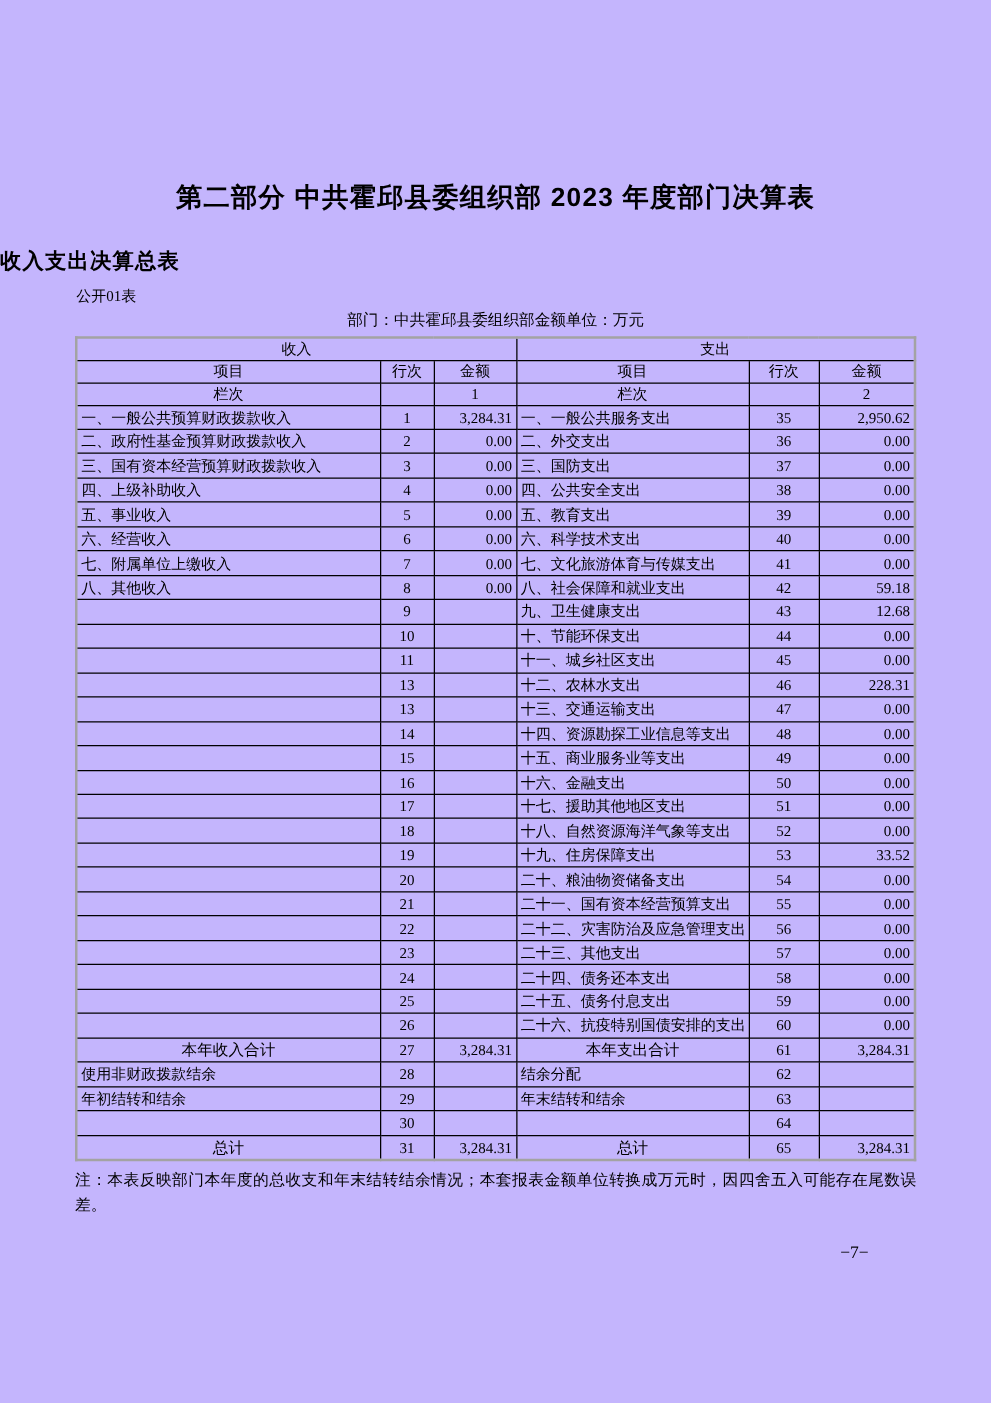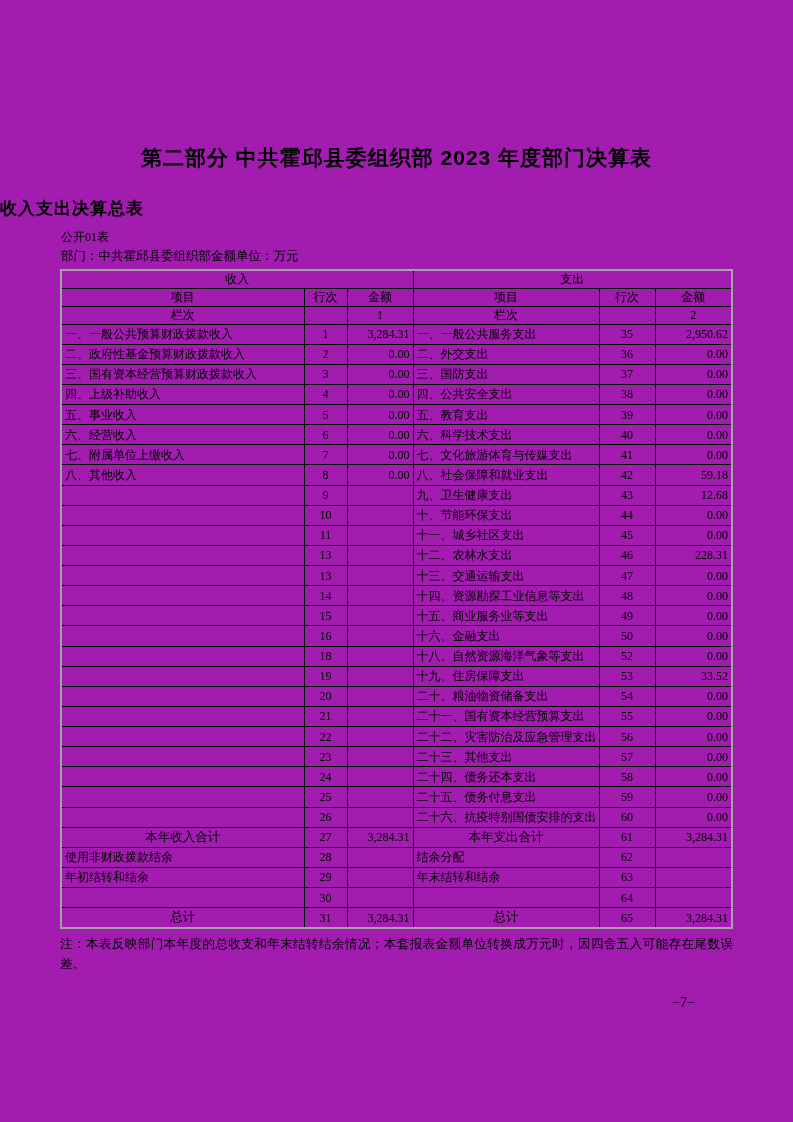--- a/index.html
+++ b/index.html
@@ -1,37 +1,37 @@
 <!DOCTYPE html>
 <html><head>
 <meta charset="utf-8">
 <style>
   * { box-sizing: border-box; }
   html, body { margin: 0; padding: 0; background: #ffffff; }
   .page {
-    width: 793px; height: 1122px; margin: 0 auto; background: #a21caf;
+    width: 793px; height: 1122px; margin: 0 auto; background: #c4b5fd;
     position: relative; overflow: hidden; color: #000;
     font-family: "Liberation Serif", "DejaVu Serif", serif;
   }
   .doc-title {
     margin: 0; padding-top: 144px; text-align: center;
     font-family: "Liberation Sans", "DejaVu Sans", sans-serif;
     font-size: 21px; font-weight: bold; letter-spacing: 1px;
   }
   .doc-subtitle {
     margin: 25px 0 0 0; text-align: left;
     font-family: "Liberation Sans", "DejaVu Sans", sans-serif;
     font-size: 17px; font-weight: bold; letter-spacing: 1px;
   }
   .table-code {
     width: 671px; margin: 9px auto 0; text-align: left; font-size: 12px;
   }
   .meta-row {
     width: 671px; margin: 2px auto 0; display: flex;
-    justify-content: flex-start; font-size: 12.5px;
+    justify-content: center; font-size: 12.5px;
   }
   table.budget {
     width: 671px; height: 660px; margin: 4px auto 0;
     border-collapse: collapse; table-layout: fixed;
     border: 2px solid #a3a3a3;
   }
   table.budget th, table.budget td {
     border: 1px solid #000; font-size: 12px; font-weight: normal;
     padding: 0 3px; overflow: hidden; white-space: nowrap; height: 18px;
     line-height: 1;
@@ -222,20 +222,28 @@
         <tr>
           <td class="item"></td>
           <td class="line">16</td>
           <td class="amt"></td>
           <td class="item">十六、金融支出</td>
           <td class="line">50</td>
           <td class="amt">0.00</td>
         </tr>
         <tr>
           <td class="item"></td>
+          <td class="line">17</td>
+          <td class="amt"></td>
+          <td class="item">十七、援助其他地区支出</td>
+          <td class="line">51</td>
+          <td class="amt">0.00</td>
+        </tr>
+        <tr>
+          <td class="item"></td>
           <td class="line">18</td>
           <td class="amt"></td>
           <td class="item">十八、自然资源海洋气象等支出</td>
           <td class="line">52</td>
           <td class="amt">0.00</td>
         </tr>
         <tr>
           <td class="item"></td>
           <td class="line">19</td>
           <td class="amt"></td>

